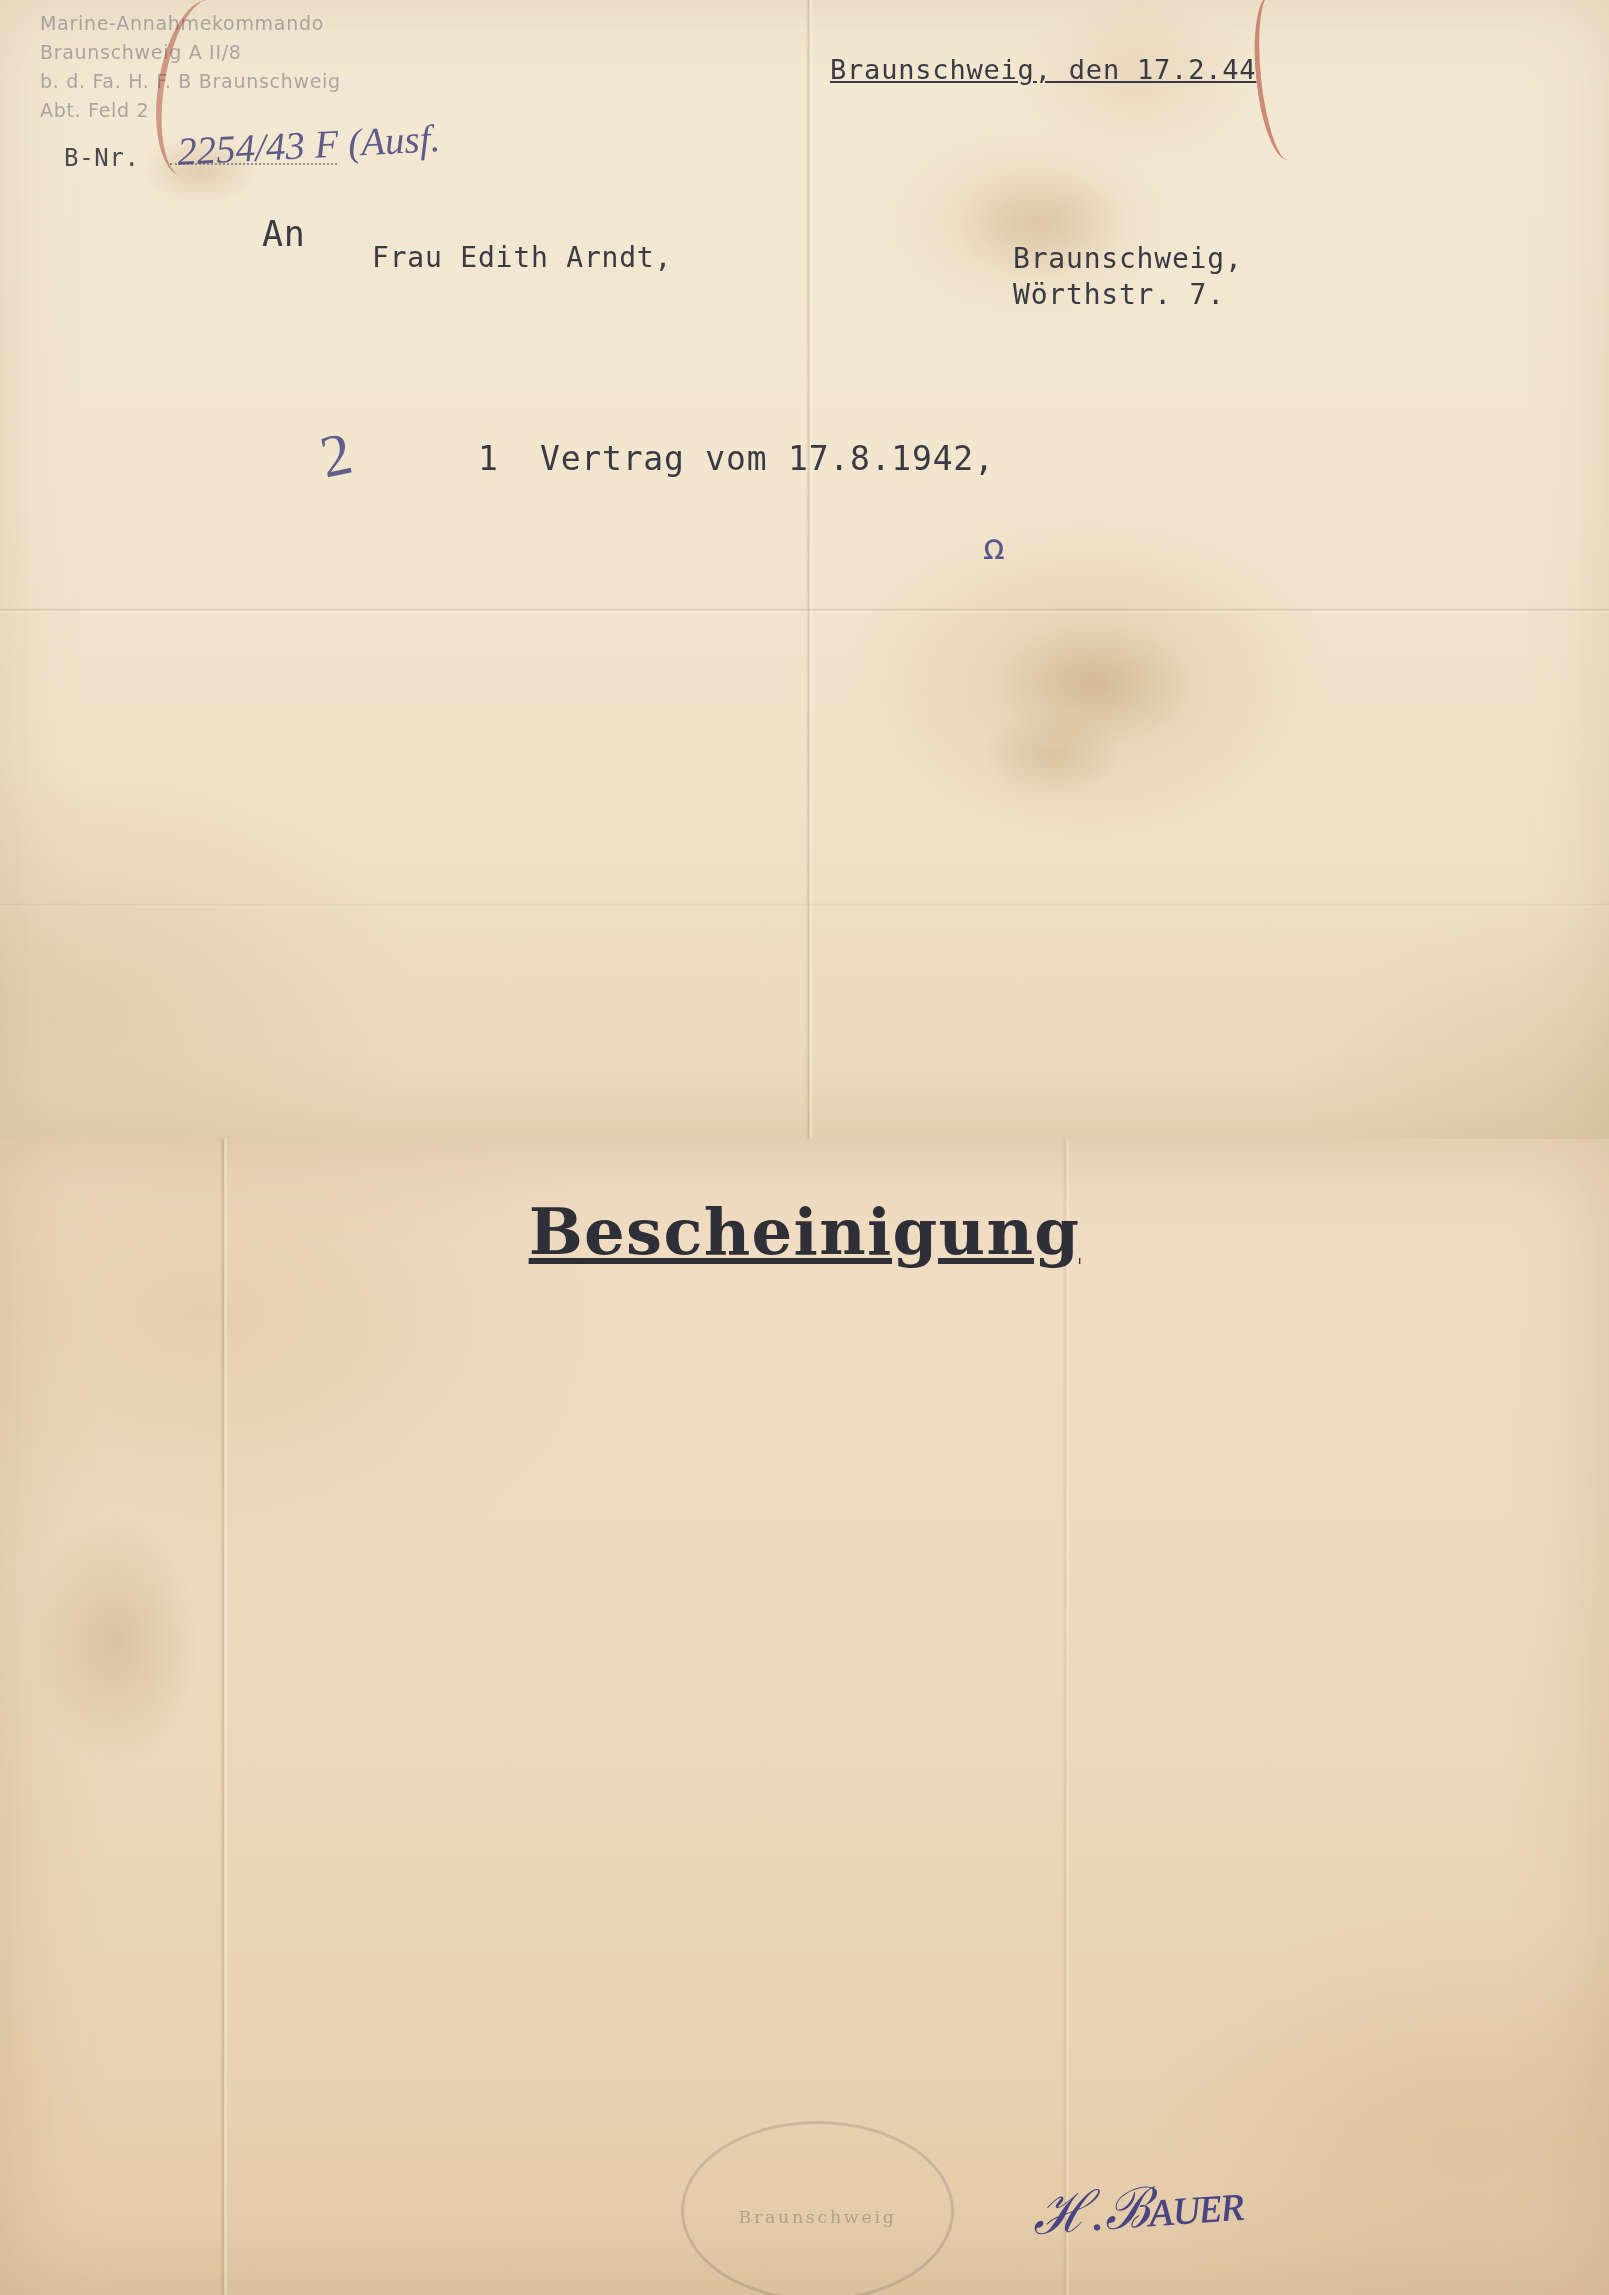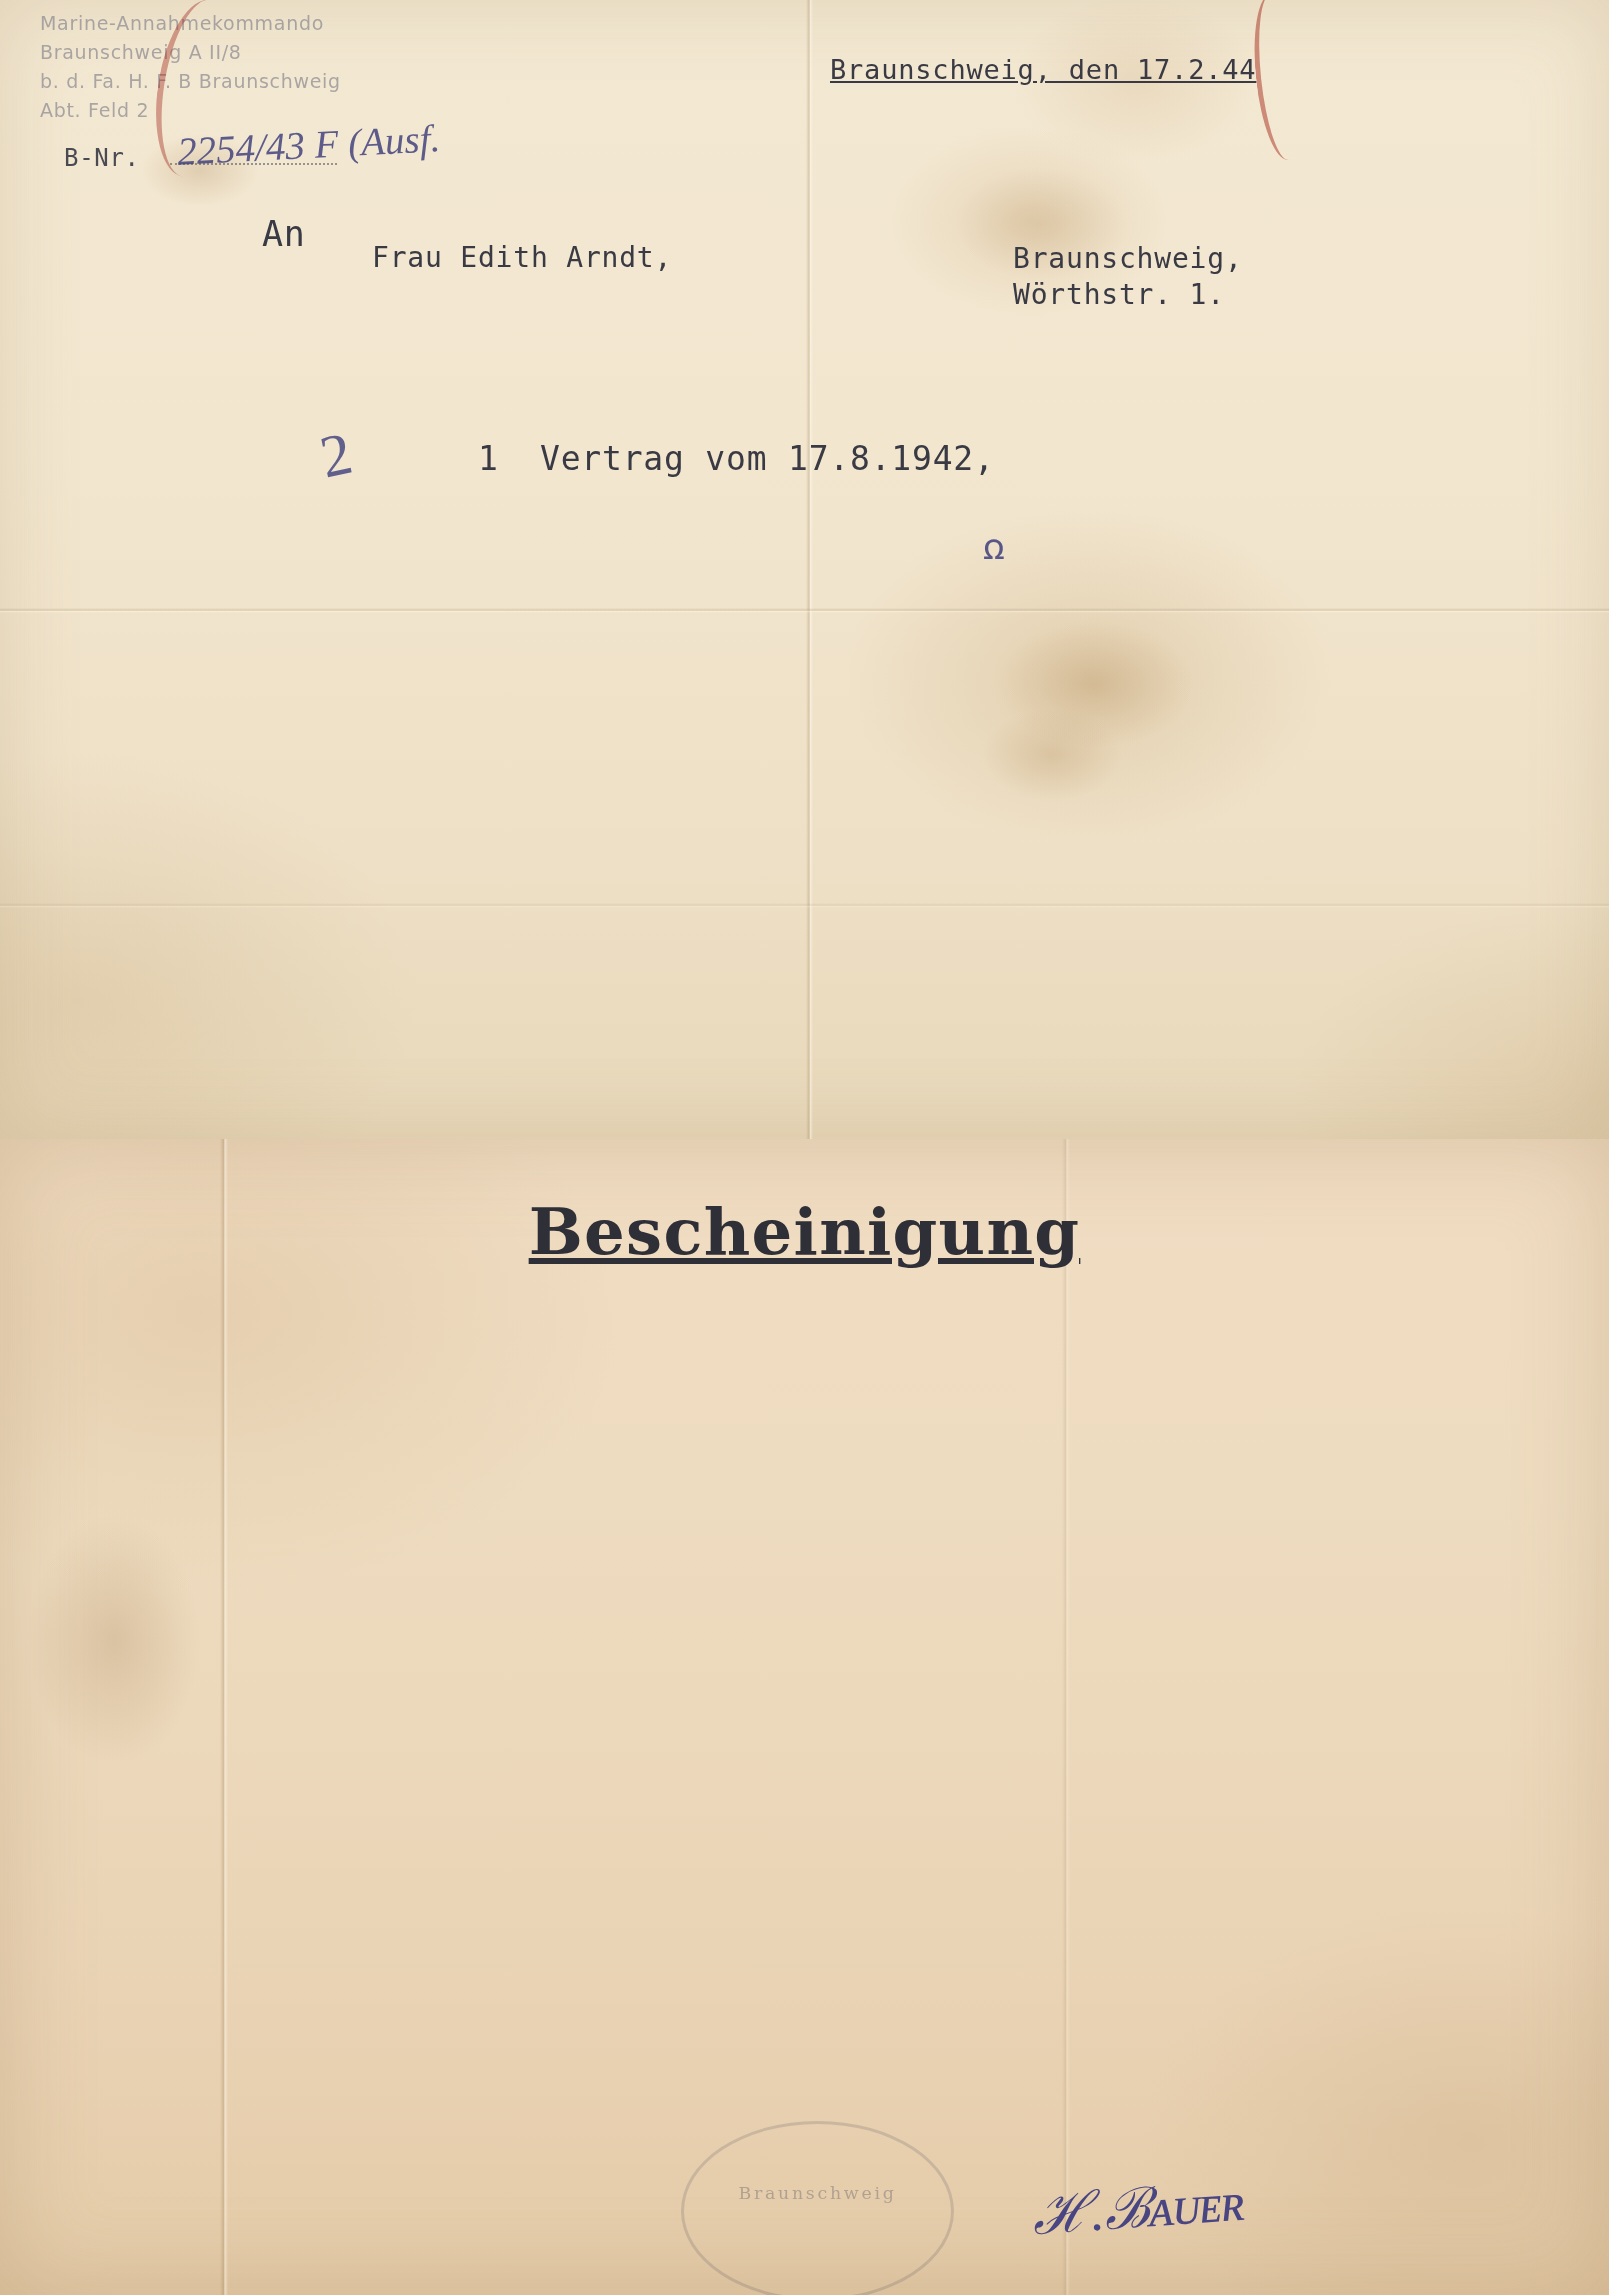--- a/index.html
+++ b/index.html
@@ -215,21 +215,21 @@
     top: 982px;
     width: 267px;
     height: 174px;
     border: 3.3px solid rgba(80,80,95,0.35);
     border-radius: 50%;
     opacity: .55;
   }
   .roundstamp .rs-txt {
     position: absolute;
     left: 0; right: 0;
-    top: 59px;
+    top: 83px;
     text-align: center;
     font-family: "DejaVu Serif", serif;
     font-size: 17.4px;
     color: rgba(70,70,88,0.6);
     letter-spacing: 2.7px;
   }
   .signature {
     position: absolute;
     left: 1032px;
     top: 1029px;
@@ -272,21 +272,21 @@
     <div class="redmark2"></div>
 
     <div class="bnr-label">B-Nr.</div>
     <div class="bnr-dots"></div>
     <div class="bnr-hand">2254/43 F (Ausf.</div>
 
     <div class="typed place-date">Braunschweig, den 17.2.44</div>
 
     <div class="typed an-word">An</div>
     <div class="typed addressee">Frau Edith Arndt,</div>
-    <div class="typed addr-right"><span>Braunschweig,</span><br><span>Wörthstr. 1.</span></div>
+    <div class="typed addr-right"><span>Braunschweig,</span><br><span>Wörthstr. 7.</span></div>
 
 
     <div class="typed item1"><span>1</span>  <span>Vertrag vom 17.8.1942,</span></div>
 
 
     <div class="hand-check">2</div>
     <div class="ink-dot" style="left:983px; top:521px; font-size:36px;">ꭥ</div>
   </div>
 
   <div class="cert">

